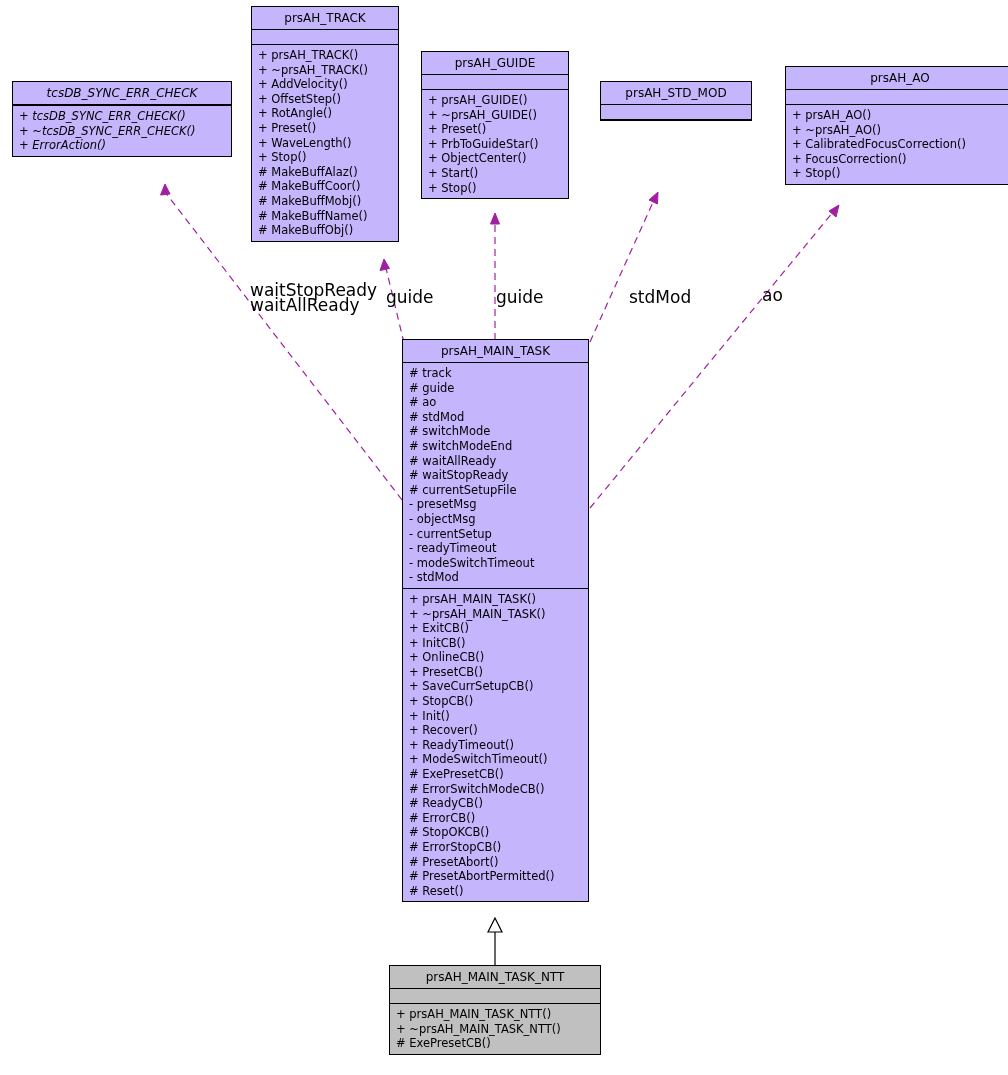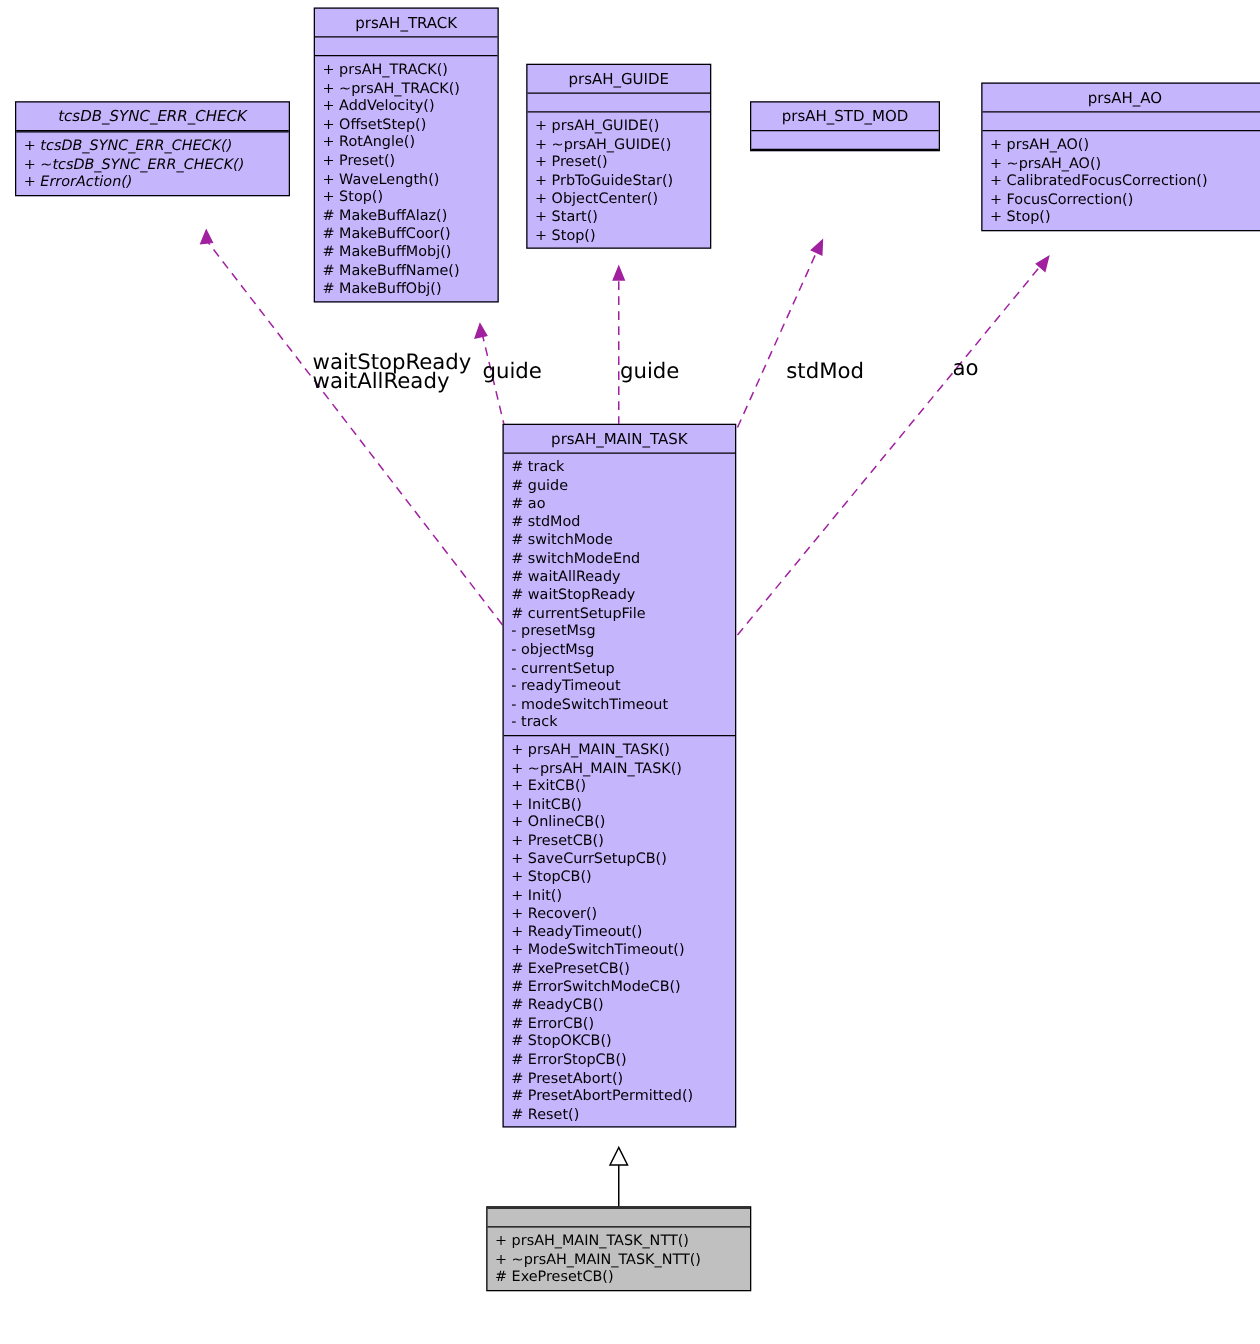--- a/index.html
+++ b/index.html
@@ -188,21 +188,21 @@
       <div class="uml-row"># switchMode</div>
       <div class="uml-row"># switchModeEnd</div>
       <div class="uml-row"># waitAllReady</div>
       <div class="uml-row"># waitStopReady</div>
       <div class="uml-row"># currentSetupFile</div>
       <div class="uml-row">- presetMsg</div>
       <div class="uml-row">- objectMsg</div>
       <div class="uml-row">- currentSetup</div>
       <div class="uml-row">- readyTimeout</div>
       <div class="uml-row">- modeSwitchTimeout</div>
-      <div class="uml-row">- track</div>
+      <div class="uml-row">- stdMod</div>
     </div>
     <div class="uml-sep"></div>
     <div class="uml-section">
       <div class="uml-row">+ prsAH_MAIN_TASK()</div>
       <div class="uml-row">+ ~prsAH_MAIN_TASK()</div>
       <div class="uml-row">+ ExitCB()</div>
       <div class="uml-row">+ InitCB()</div>
       <div class="uml-row">+ OnlineCB()</div>
       <div class="uml-row">+ PresetCB()</div>
       <div class="uml-row">+ SaveCurrSetupCB()</div>
@@ -217,20 +217,21 @@
       <div class="uml-row"># ErrorCB()</div>
       <div class="uml-row"># StopOKCB()</div>
       <div class="uml-row"># ErrorStopCB()</div>
       <div class="uml-row"># PresetAbort()</div>
       <div class="uml-row"># PresetAbortPermitted()</div>
       <div class="uml-row"># Reset()</div>
     </div>
   </div>
 
   <div class="uml-class filled" style="left:389px; top:965px; width:212px;">
+    <div class="uml-title">prsAH_MAIN_TASK_NTT</div>
     <div class="uml-sep"></div>
     <div class="uml-section empty"></div>
     <div class="uml-sep"></div>
     <div class="uml-section">
       <div class="uml-row">+ prsAH_MAIN_TASK_NTT()</div>
       <div class="uml-row">+ ~prsAH_MAIN_TASK_NTT()</div>
       <div class="uml-row"># ExePresetCB()</div>
     </div>
   </div>
 

